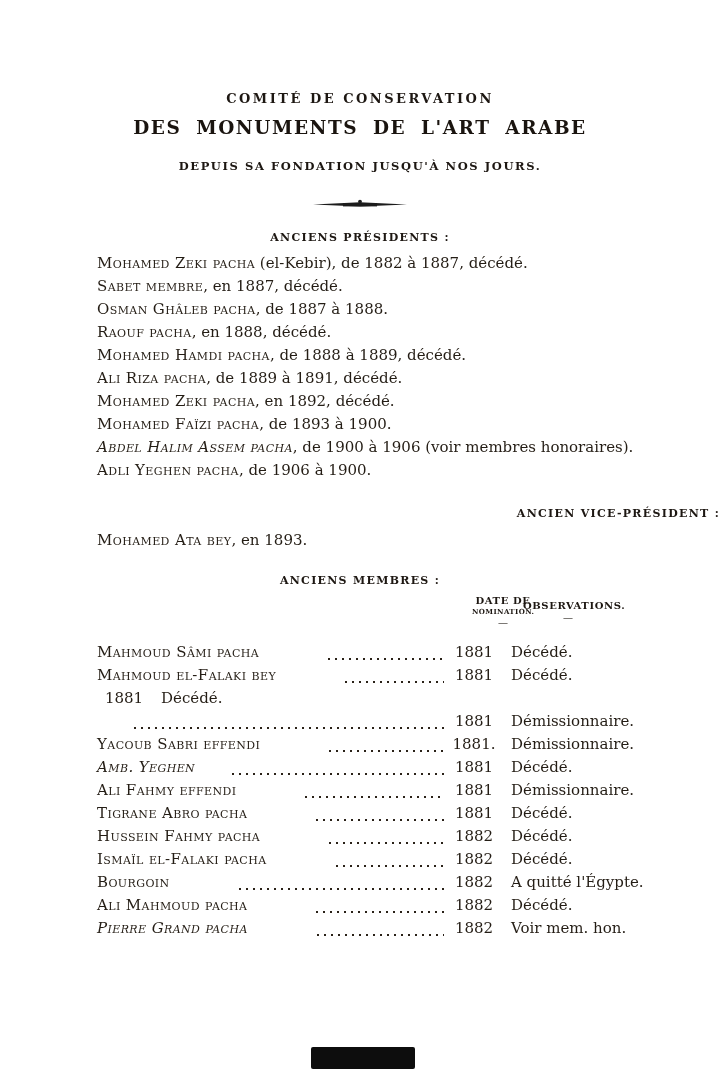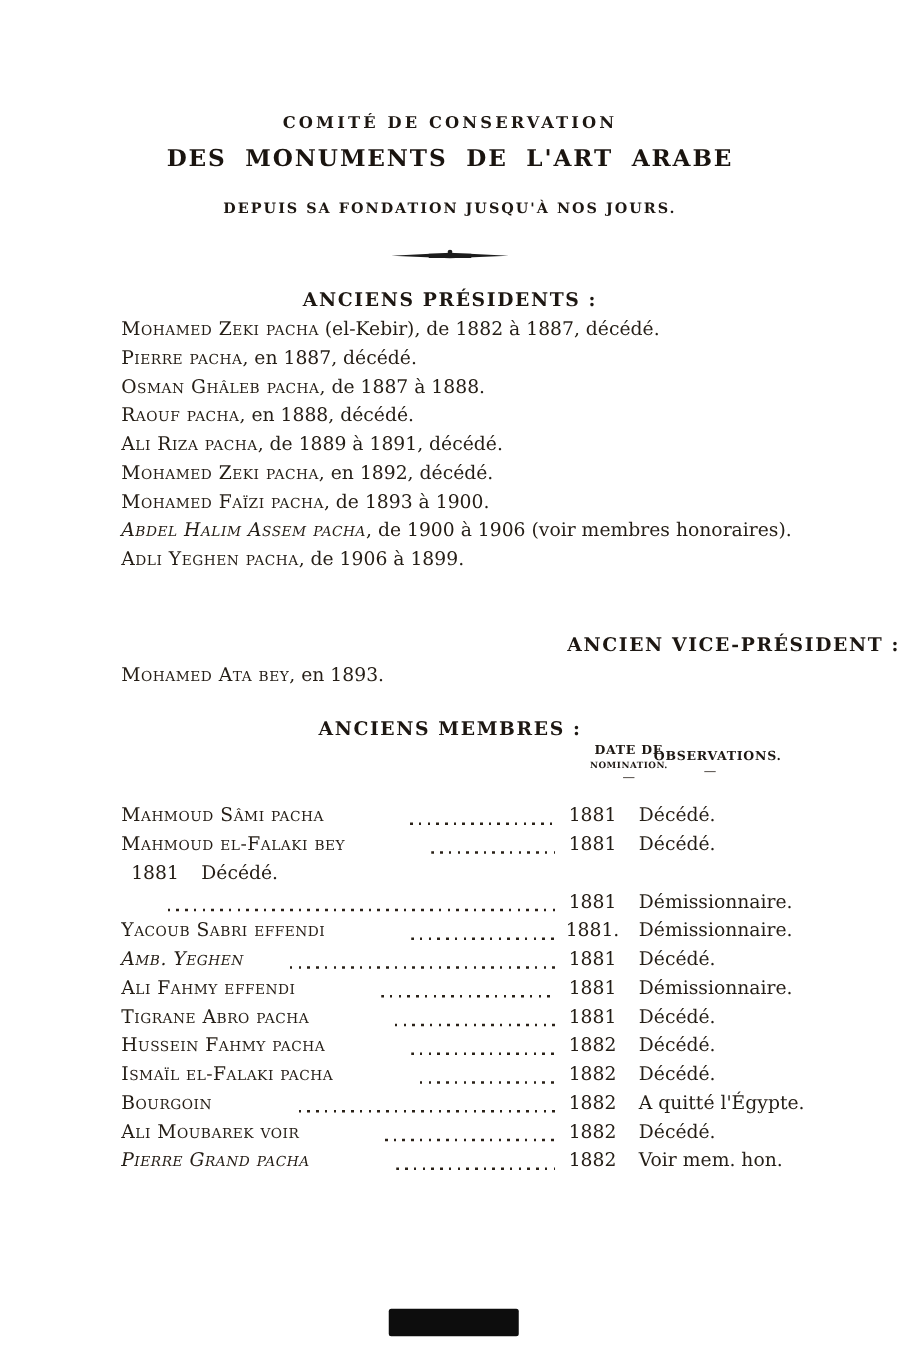--- a/index.html
+++ b/index.html
@@ -28,21 +28,21 @@
   .title3 {
     top: 159px; text-align: center;
     font-size: 11.5px; font-weight: bold; letter-spacing: 1.6px;
     color: #1d1712;
   }
   .divider { top: 194px; text-align: center; }
 
   
   .sect-heading {
     text-align: center;
-    font-size: 15px; font-weight: bold; letter-spacing: 1.3px;
+    font-size: 11px; font-weight: bold; letter-spacing: 1.3px;
     color: #1d1712;
   }
   .h-presidents { top: 231px; }
   .h-vice { top: 507px; text-align: right; }
   .h-members { top: 574px; }
 
   
   .entries { position: absolute; left: 97px; width: 540px; }
   .p-list { top: 252px; }
   .v-list { top: 529px; }
@@ -93,28 +93,29 @@
       <rect x="30" y="4.0" width="34" height="3.4" fill="#1c1c1c"></rect>
       <circle cx="47" cy="2.6" r="1.9" fill="#1c1c1c"></circle>
     </svg>
   </div>
 
   <div class="abs sect-heading h-presidents">ANCIENS PRÉSIDENTS :</div>
 
   <div class="entries p-list">
 
   <div class="entry-line"><span class="sc">Mohamed Zeki pacha</span><span> (el-Kebir), de 1882 à 1887, décédé.</span></div>
-      <div class="entry-line"><span class="sc">Pierre pacha</span><span>, en 1887, décédé.</span></div>
+      <div class="entry-line"><span class="sc">Sabet membre</span><span>, en 1887, décédé.</span></div>
       <div class="entry-line"><span class="sc">Osman Ghâleb pacha</span><span>, de 1887 à 1888.</span></div>
       <div class="entry-line"><span class="sc">Raouf pacha</span><span>, en 1888, décédé.</span></div>
+      <div class="entry-line"><span class="sc">Mohamed Hamdi pacha</span><span>, de 1888 à 1889, décédé.</span></div>
       <div class="entry-line"><span class="sc">Ali Riza pacha</span><span>, de 1889 à 1891, décédé.</span></div>
       <div class="entry-line"><span class="sc">Mohamed Zeki pacha</span><span>, en 1892, décédé.</span></div>
       <div class="entry-line"><span class="sc">Mohamed Faïzi pacha</span><span>, de 1893 à 1900.</span></div>
       <div class="entry-line it"><span class="sc">Abdel Halim Assem pacha</span><span>, de 1900 à 1906 (voir membres honoraires).</span></div>
-      <div class="entry-line"><span class="sc">Adli Yeghen pacha</span><span>, de 1906 à 1899.</span></div>
+      <div class="entry-line"><span class="sc">Adli Yeghen pacha</span><span>, de 1906 à 1900.</span></div>
     </div>
 
   <div class="abs sect-heading h-vice">ANCIEN VICE-PRÉSIDENT :</div>
 
   <div class="entries v-list">
 
   <div class="entry-line"><span class="sc">Mohamed Ata bey</span><span>, en 1893.</span></div>
     </div>
 
   <div class="abs sect-heading h-members">ANCIENS MEMBRES :</div>
@@ -220,21 +221,21 @@
         <div class="mname">
           <span class="sc">Bourgoin</span>
           <span></span>
           <span class="leader"></span>
         </div>
         <div class="mdate">1882</div>
         <div class="mobs">A quitté l'Égypte.</div>
       </div>
       <div class="mrow">
         <div class="mname">
-          <span class="sc">Ali Moubarek voir</span>
+          <span class="sc">Ali Mahmoud pacha</span>
           <span></span>
           <span class="leader"></span>
         </div>
         <div class="mdate">1882</div>
         <div class="mobs">Décédé.</div>
       </div>
       <div class="mrow it">
         <div class="mname">
           <span class="sc">Pierre Grand pacha</span>
           <span></span>

